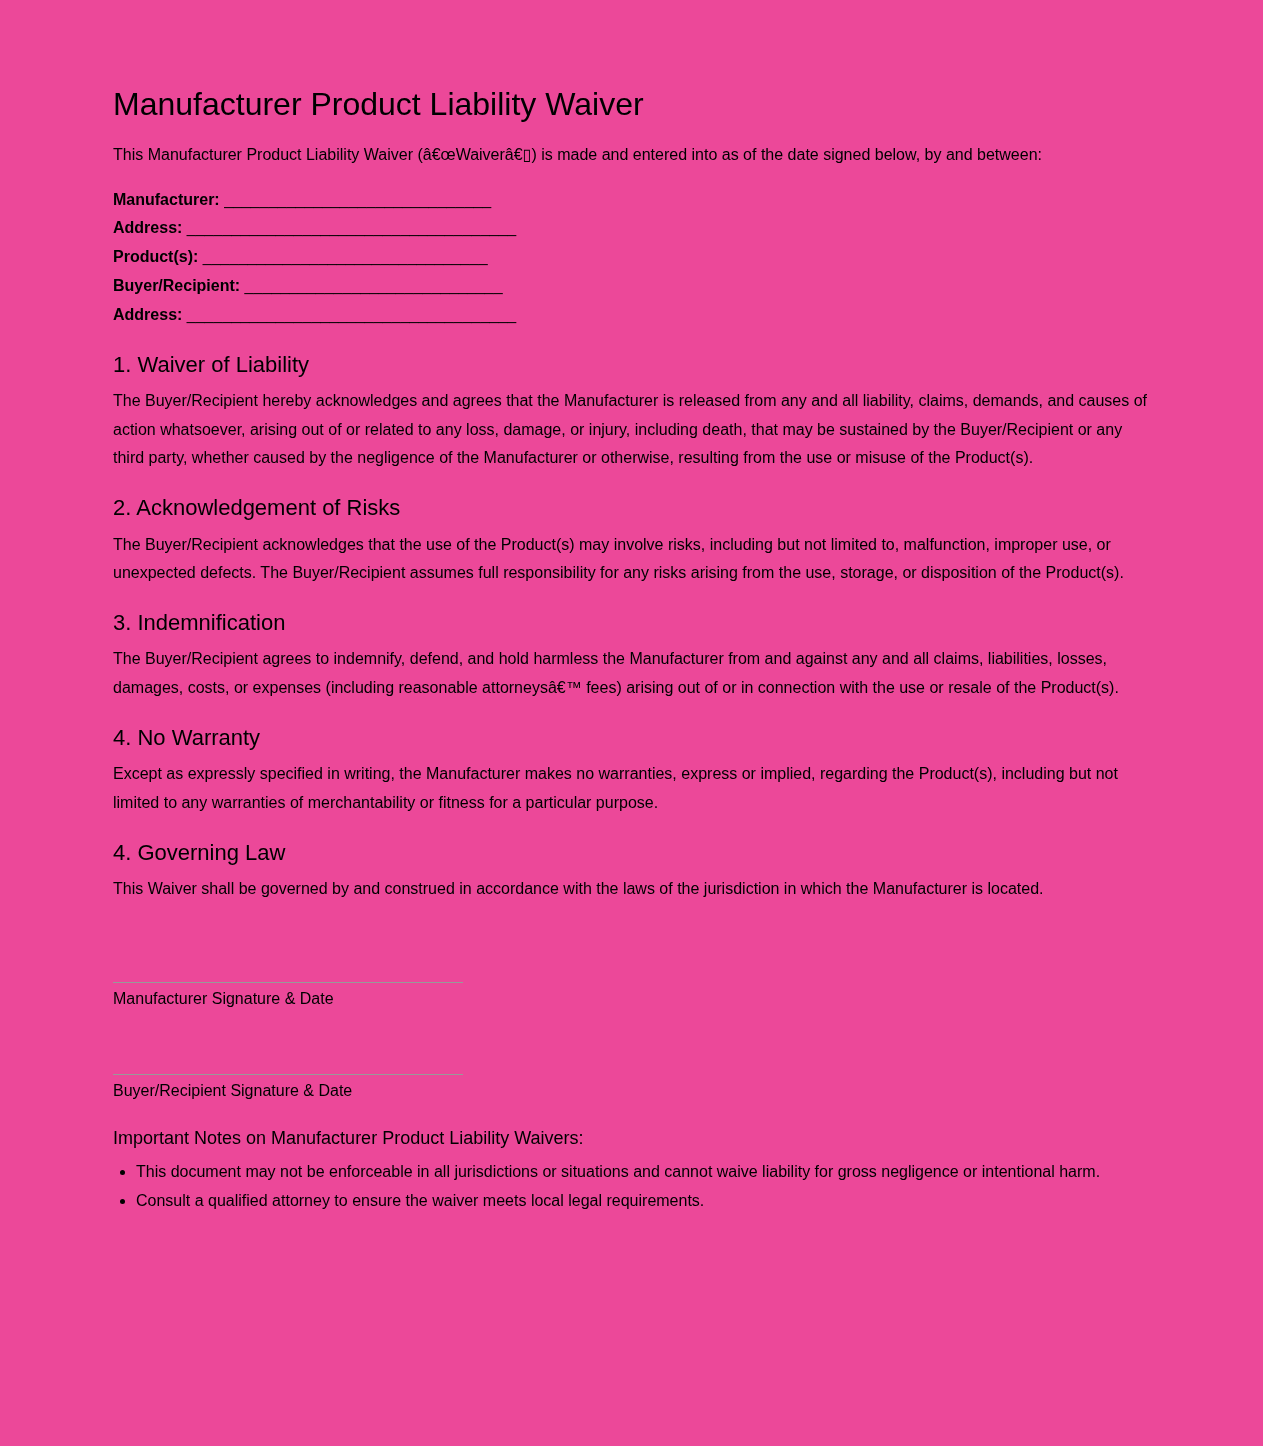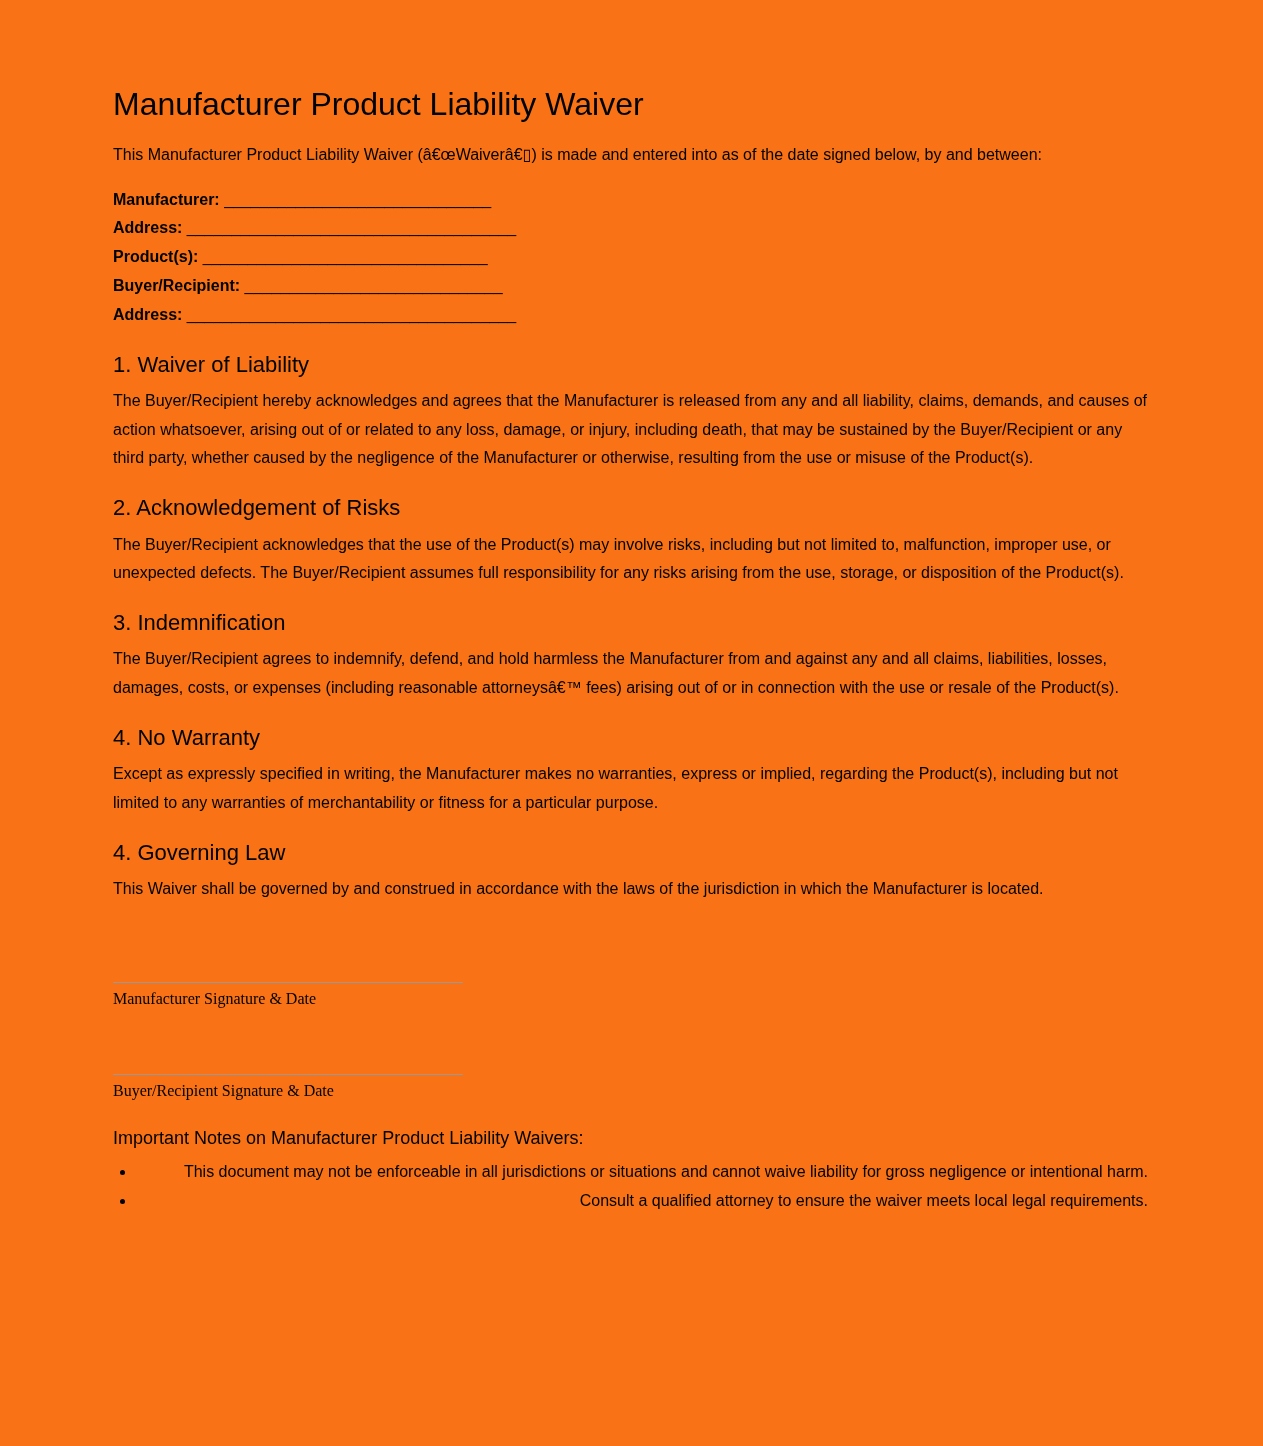--- a/index.html
+++ b/index.html
@@ -5,21 +5,21 @@
   html, body {
     margin: 0;
     padding: 0;
     background: #ffffff;
   }
   .page {
     width: 1263px;
     min-height: 1446px;
     box-sizing: border-box;
     padding: 86px 115px 120px 113px;
-    background: #f97316;
+    background: #ec4899;
     color: #000000;
     font-family: "Liberation Sans", sans-serif;
     font-size: 16px;
     line-height: 1.8;
   }
   h1.doc-title {
     font-size: 32px;
     font-weight: 400;
     line-height: 1.15;
     margin: 0 0 18px 0;
@@ -36,21 +36,20 @@
     font-weight: 700;
   }
   h2.section-heading {
     font-size: 22px;
     font-weight: 400;
     line-height: 1.15;
     margin: 22px 0 10px 0;
   }
   .sig {
     margin-top: 78px;
-    font-family: Liberation Serif, serif;
   }
   .sig + .sig {
     margin-top: 60px;
   }
   .sig-line {
     width: 350px;
     height: 0;
     border-top: 1px solid #999999;
   }
   .sig p {
@@ -62,21 +61,20 @@
     line-height: 1.15;
     margin: 22px 0 0 0;
   }
   ul.notes-list {
     margin: 10px 0 0 0;
     padding: 0 0 0 23px;
   }
   ul.notes-list li {
     margin: 0;
     line-height: 1.8;
-    text-align: right;
   }
 </style>
 </head>
 <body>
 
 <div class="page">
 
   <h1 class="doc-title">Manufacturer Product Liability Waiver</h1>
 
   <p class="para">This Manufacturer Product Liability Waiver (â€œWaiverâ€▯) is made and entered into as of the date signed below, by and between:</p>

